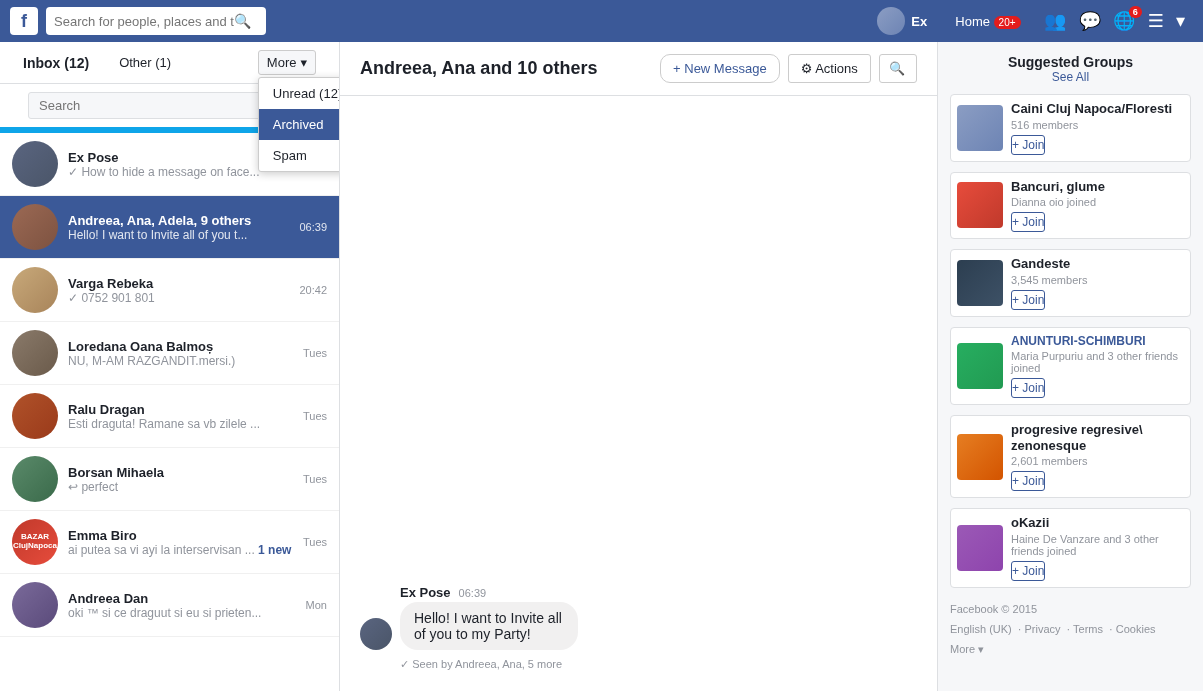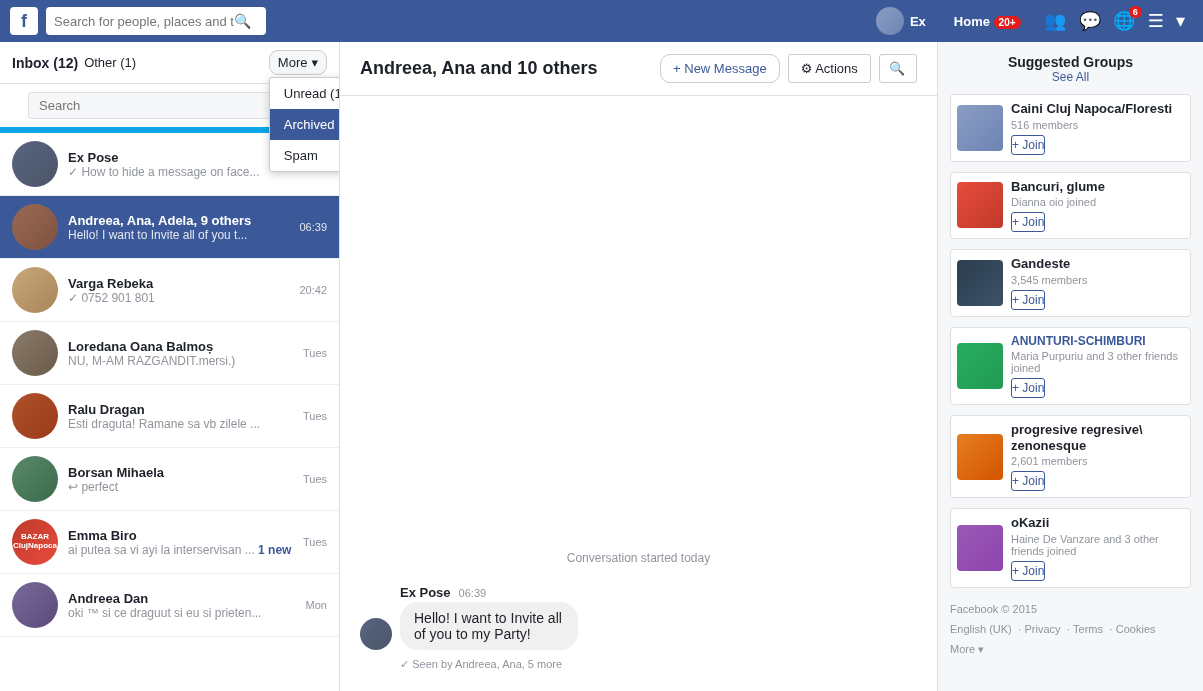--- a/index.html
+++ b/index.html
@@ -39,21 +39,21 @@
     .nav-user {
       display: flex; align-items: center; gap: 6px; color: #fff; font-weight: bold; font-size: 13px;
     }
     .nav-avatar {
       width: 28px; height: 28px; border-radius: 50%; background: #8b9dc3; overflow: hidden;
     }
     .nav-avatar-img {
       width: 100%; height: 100%; background: linear-gradient(135deg, #8b9dc3, #6d84b4);
     }
     .nav-home {
-      color: #fff; font-size: 13px; font-weight: bold; padding: 0 12px;
+      color: #fff; font-size: 13px; font-weight: normal; padding: 0 12px;
     }
     .nav-icon-group {
       display: flex; align-items: center; gap: 12px; padding: 0 8px;
     }
     .nav-icon { color: #fff; font-size: 18px; cursor: pointer; position: relative; }
     .badge-red {
       position: absolute; top: -4px; right: -6px;
       background: #e41c1c; color: #fff; border-radius: 8px; font-size: 9px; padding: 1px 4px;
       font-weight: bold;
     }
@@ -69,36 +69,36 @@
     .sidebar {
       width: 340px;
       background: #fff;
       border-right: 1px solid #dddfe2;
       display: flex;
       flex-direction: column;
       flex-shrink: 0;
       overflow: hidden;
     }
     .sidebar-header {
-      padding: 8px 12px;
+      padding: 8px 23px;
       display: flex;
       align-items: center;
-      gap: 0;
+      gap: 24px;
       border-bottom: 1px solid #dddfe2;
       position: relative;
     }
     .inbox-btn {
       font-weight: bold; font-size: 14px; color: #1d2129; cursor: pointer; border: none; background: none;
     }
     .other-btn {
       font-size: 13px; color: #1d2129; cursor: pointer; border: none; background: none; padding: 4px 6px;
     }
     .more-btn {
       font-size: 13px; color: #1d2129; cursor: pointer;
-      border: 1px solid #ccc; background: #f6f7f9; border-radius: 9px;
+      border: 1px solid #ccc; background: #f6f7f9; border-radius: 3px;
       padding: 4px 8px; display: flex; align-items: center; gap: 4px;
       position: relative;
     }
     .more-dropdown {
       position: absolute;
       top: 100%;
       left: 0;
       background: #fff;
       border: 1px solid #ccc;
       border-radius: 3px;
@@ -414,21 +414,20 @@
   <div class="main-chat">
     <div class="chat-header">
       <div class="chat-title">Andreea, Ana and 10 others</div>
       <div class="chat-actions">
         <button class="btn-new-msg">+ New Message</button>
         <button class="btn-actions">⚙ Actions</button>
         <button class="btn-search">🔍</button>
       </div>
     </div>
     <div class="chat-body">
-      <div class="conversation-started">Conversation started today</div>
       <div class="message-row">
         <div class="message-avatar av1"></div>
         <div>
           <div style="display:flex;align-items:center;gap:8px;margin-bottom:2px;">
             <span class="message-sender">Ex Pose</span>
             <span style="font-size:11px;color:#90949c;">06:39</span>
           </div>
           <div class="message-bubble">Hello! I want to Invite all of you to my Party!</div>
         </div>
       </div>

